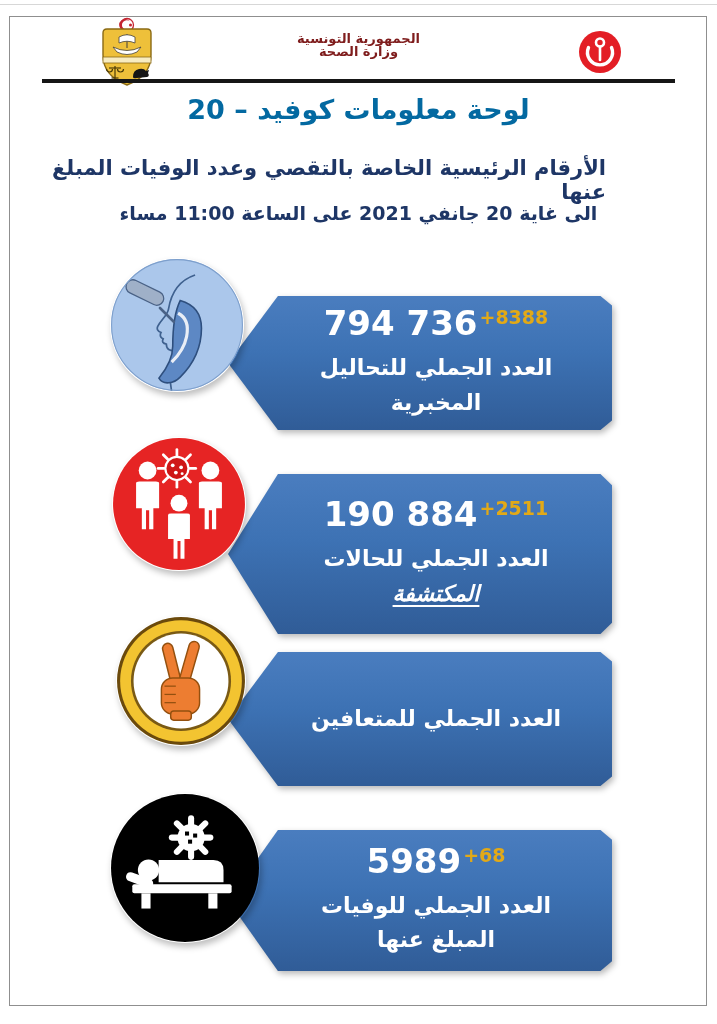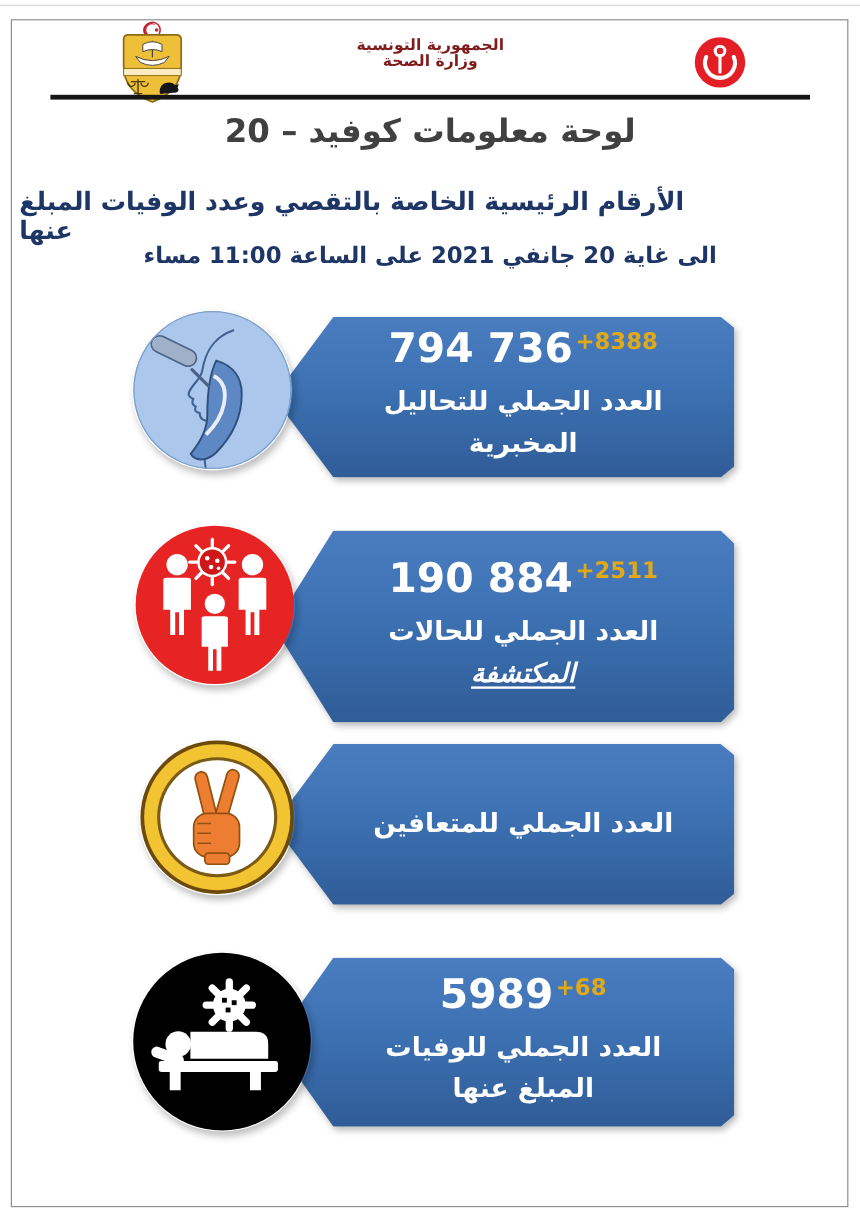--- a/index.html
+++ b/index.html
@@ -20,32 +20,32 @@
   .header-center {
     position:absolute; left:50%; transform:translateX(-50%); top:32px;
     text-align:center; color:#7f1d1d; font-weight:bold; font-size:13px; line-height:1;
   }
   .header-center .line2 { }
   .ministry-logo { position:absolute; left:578px; top:30px; width:44px; height:44px; }
   .divider { position:absolute; left:42px; top:79px; width:633px; height:4px; background:#161616; }
   
   .doc-title {
     position:absolute; left:0; top:94px; width:717px; text-align:center;
-    color:#404040; font-size:27px; font-weight:bold; direction:rtl;
+    color:#0369a1; font-size:27px; font-weight:bold; direction:rtl;
   }
   .doc-sub1 {
-    position:absolute; left:0; top:156px; width:606px; text-align:left;
+    position:absolute; left:0; top:156px; width:606px; text-align:right;
     color:#1e3666; font-size:21px; font-weight:bold; direction:rtl;padding-left:16px;
   }
   .doc-sub2 {
     position:absolute; left:0; top:202px; width:717px; text-align:center;
     color:#1e3666; font-size:19px; font-weight:bold; direction:rtl;
   }
   
-  .banner-wrap { position:absolute; left:228px; width:384px; filter:drop-shadow(2px 3px 3px rgba(0,0,0,0.28)); }
+  .banner-wrap { position:absolute; left:228px; width:384px; filter:drop-shadow(2px 3px 3px rgba(0,0,0,0.28));margin-top:32px; }
   .banner {
     width:100%; height:100%;
     background:linear-gradient(180deg,#4a7dbf 0%, #3d72b4 42%, #305c97 100%);
     clip-path:polygon(0% 50%, 13% 0%, 97% 0%, 100% 7%, 100% 93%, 97% 100%, 13% 100%);
     display:flex; flex-direction:column; justify-content:center; align-items:center;
     gap:11px; padding:6px 20px 6px 52px;
   }
   .value-row { direction:ltr; color:#ffffff; font-size:34px; font-weight:bold; line-height:1; white-space:nowrap; }
   .value-row .delta {
     color:#e2a917; font-size:19px; font-weight:bold;

